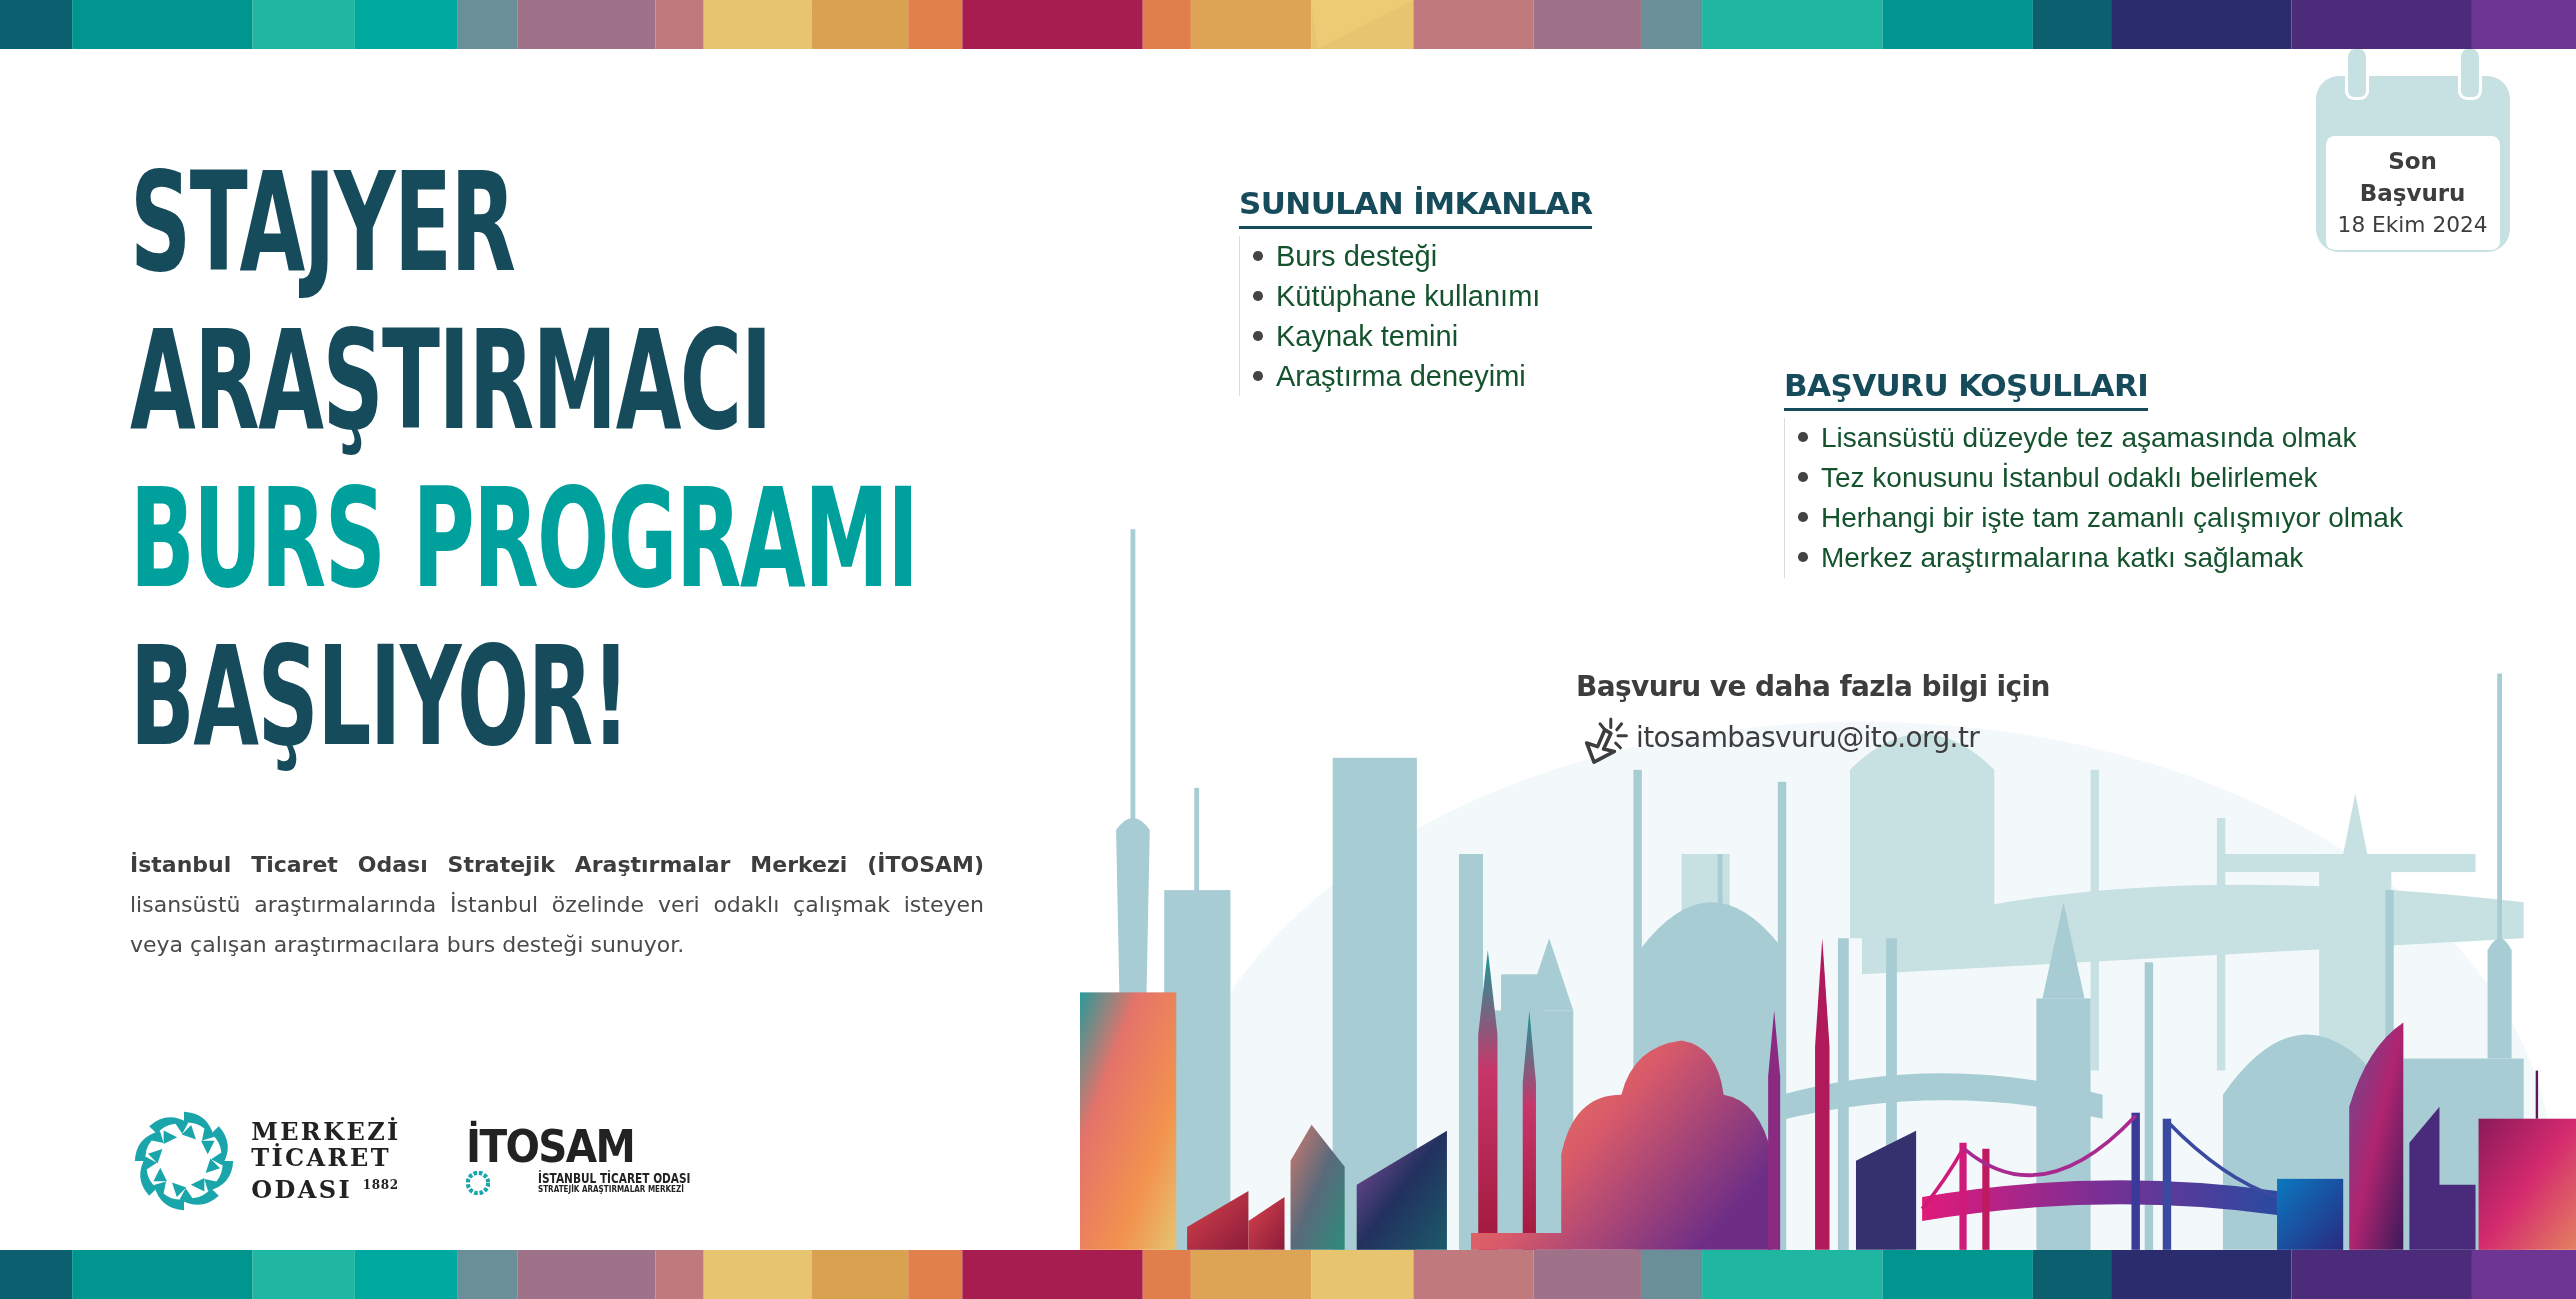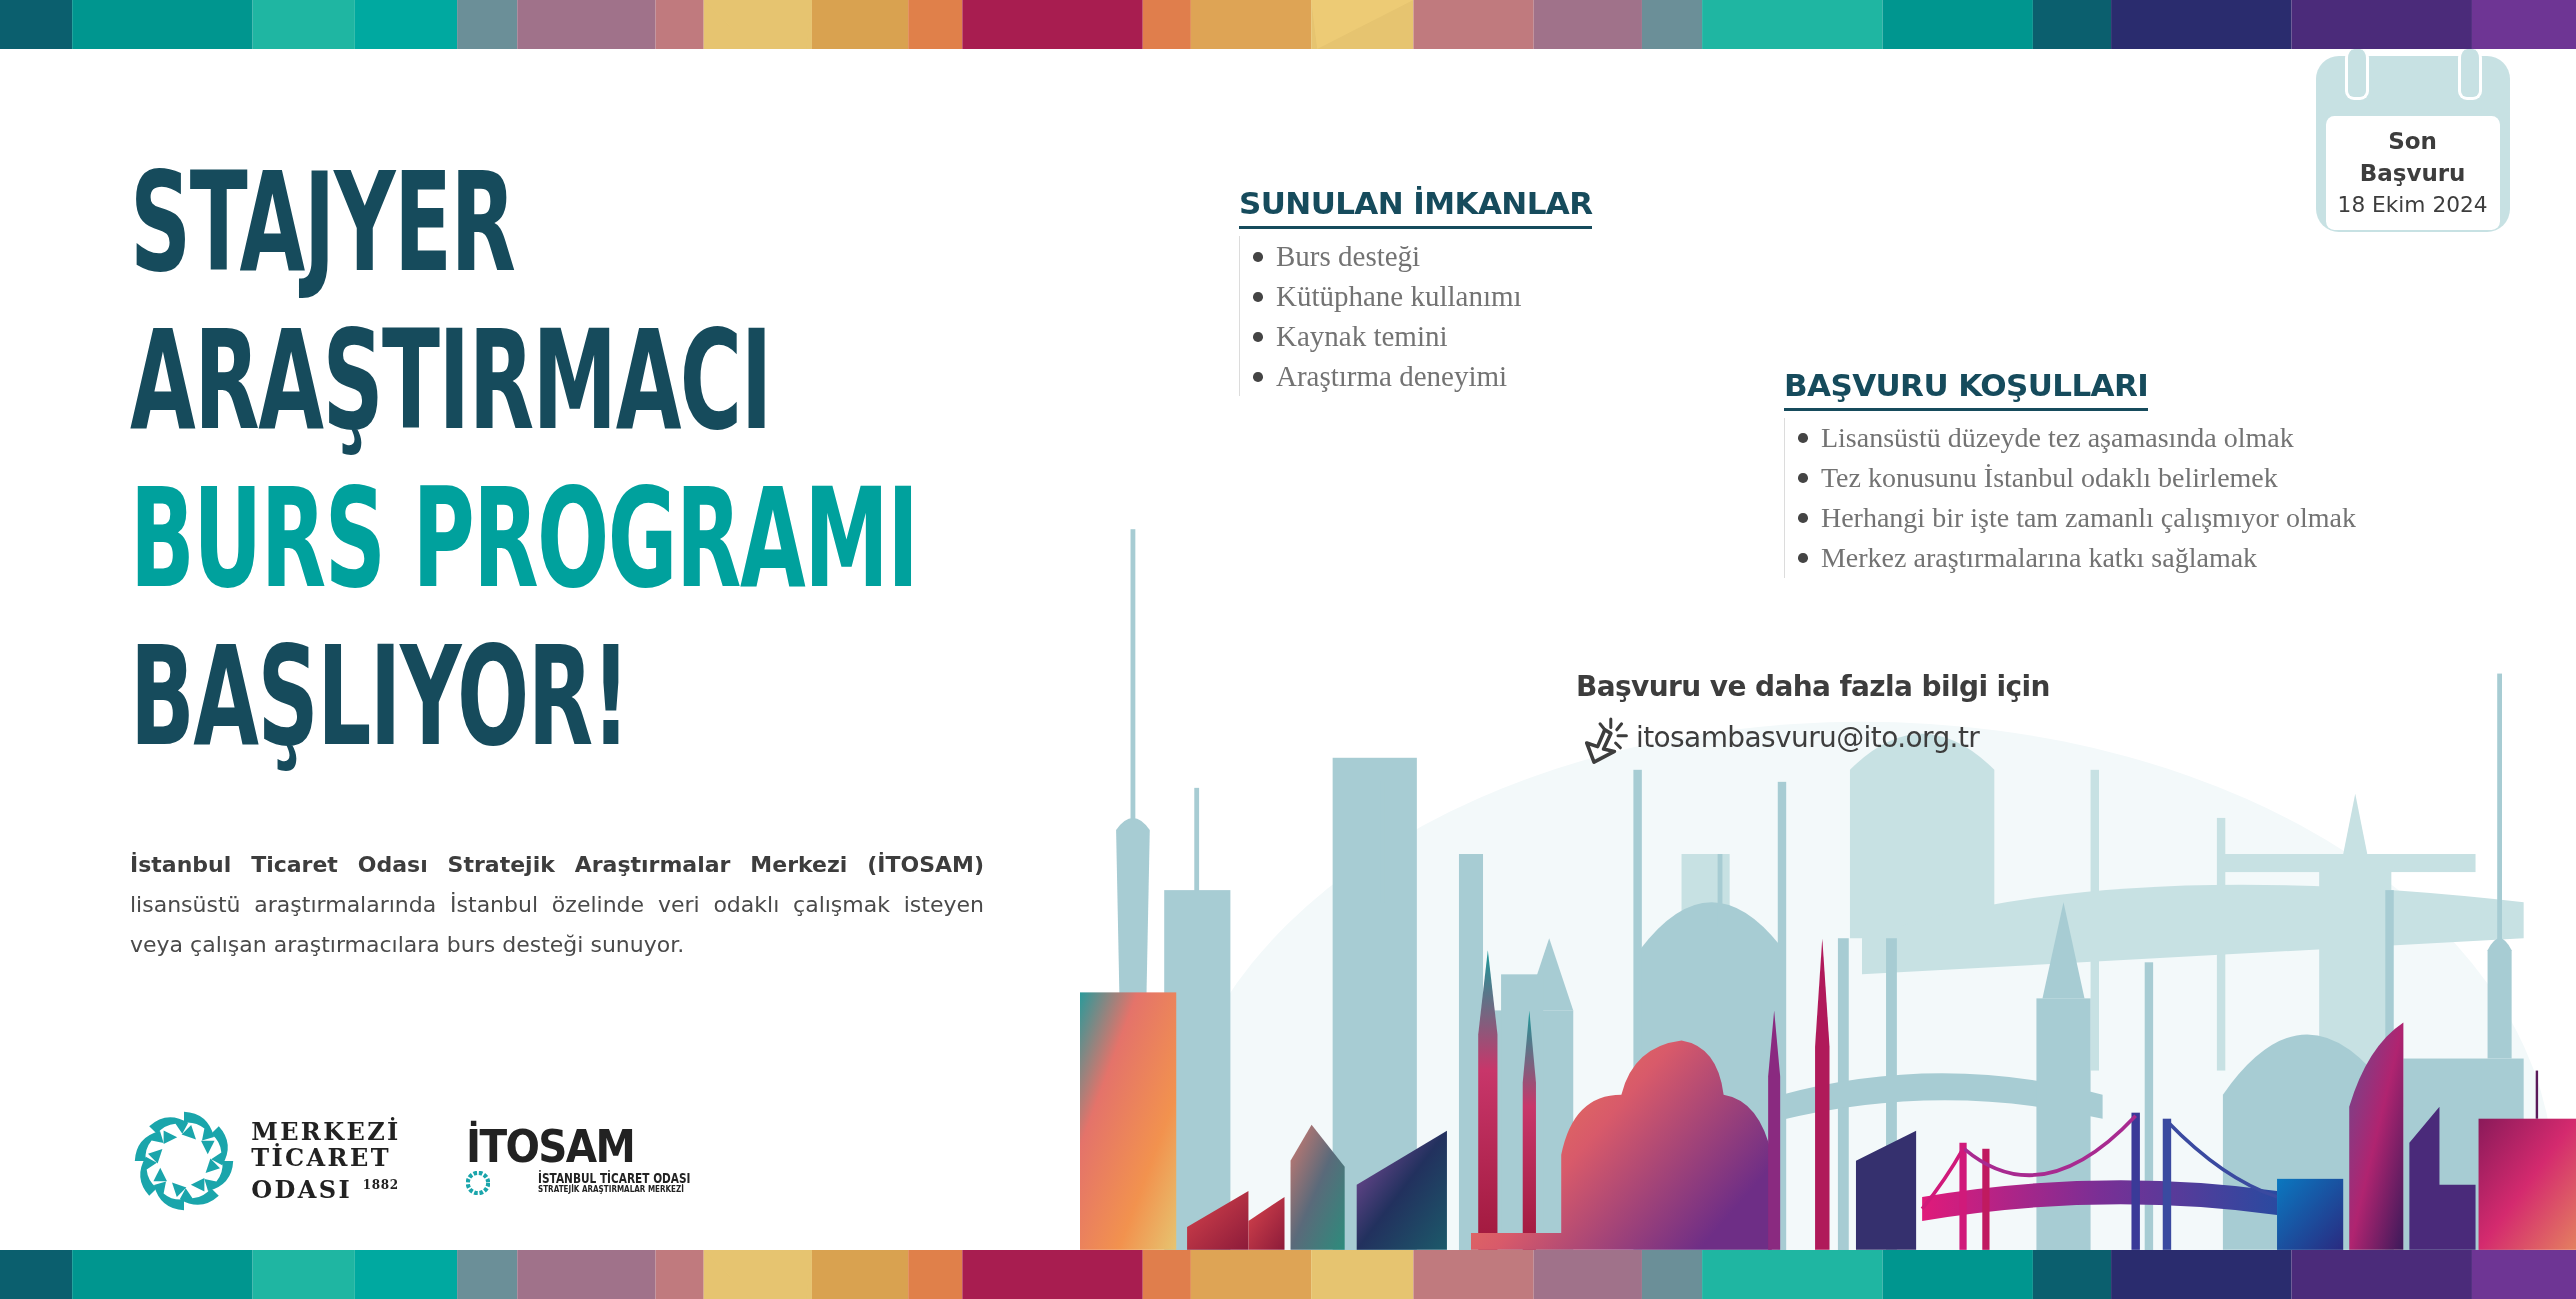--- a/index.html
+++ b/index.html
@@ -9,27 +9,27 @@
   .band.bottom{top:1250px;}
   .band svg{display:block;}
   .headline{position:absolute;left:130px;top:144px;margin:0;font-family:"DejaVu Sans",sans-serif;font-weight:bold;font-size:137px;line-height:158px;letter-spacing:-2.4px;transform:scaleX(0.62);transform-origin:left top;white-space:nowrap;}
   .headline .line{display:block;color:#164b5c;}
   .headline .line.accent{color:#00a19d;}
   .intro{position:absolute;left:130px;top:823px;width:854px;font-family:"DejaVu Sans",sans-serif;font-size:22px;line-height:40px;color:#4a4a4a;text-align:justify;}
   .intro b{color:#3d3d3d;}
   .section{position:absolute;margin-top:44px;}
   .section h2{margin:0;font-family:"DejaVu Sans",sans-serif;font-weight:bold;color:#164b5c;font-size:31px;line-height:38px;border-bottom:3px solid #164b5c;padding-bottom:3.6px;display:inline-block;letter-spacing:-0.6px;}
   .section ul{list-style:none;margin:7.2px 0 0 0;padding:0 0 0 13.2px;border-left:1.8px solid #dcdcdc;}
-  .section li{font-family:Liberation Serif, serif;font-size:29px;line-height:40px;color:#737373;white-space:nowrap;}
+  .section li{font-family:Liberation Sans, sans-serif;font-size:29px;line-height:40px;color:#14532d;white-space:nowrap;}
   .section li .dot{display:inline-block;width:9.6px;height:9.6px;border-radius:50%;background:#444;margin-right:13.2px;vertical-align:middle;position:relative;top:-2.4px;}
   .sec1{left:1239px;top:140px;}
   .sec2{left:1784px;top:322px;}
   .sec2 li{font-size:28px;}
   .calendar{position:absolute;left:2316px;top:49px;width:194px;height:198px;}
-  .calendar .body{position:absolute;left:0;top:7px;width:194px;height:176px;background:#c7e1e3;border-radius:23px;}
+  .calendar .body{position:absolute;left:0;top:27px;width:194px;height:176px;background:#c7e1e3;border-radius:23px;}
   .calendar .inner{position:absolute;left:9.6px;top:60px;width:174px;height:114px;background:#fff;border-radius:8.4px;display:flex;flex-direction:column;align-items:center;justify-content:center;}
   .calendar .ring{position:absolute;top:0;width:18px;height:48px;background:#c7e1e3;border-radius:9px;border:3px solid #fff;border-top:none;}
   .calendar .ring.l{left:29px;} .calendar .ring.r{left:142px;}
   .cal-t1,.cal-t2{font-family:"DejaVu Sans",sans-serif;font-weight:bold;font-size:23px;line-height:32px;color:#3d3d3d;}
   .cal-t3{font-family:"DejaVu Sans",sans-serif;font-size:21.7px;line-height:32px;color:#3d3d3d;}
   .skyline{position:absolute;left:1080px;top:517px;width:1496px;height:733px;}
   .contact{position:absolute;left:1576px;top:669px;text-align:right;}
   .contact .label{font-family:"DejaVu Sans",sans-serif;font-weight:bold;font-size:28px;line-height:36px;color:#3d3d3d;letter-spacing:-0.6px;}
   .contact .email-row{display:flex;align-items:center;justify-content:flex-start;margin-top:2.4px;}
   .contact .email{font-family:"DejaVu Sans",sans-serif;font-size:28px;line-height:36px;color:#3d3d3d;text-decoration:none;letter-spacing:-0.6px;}

